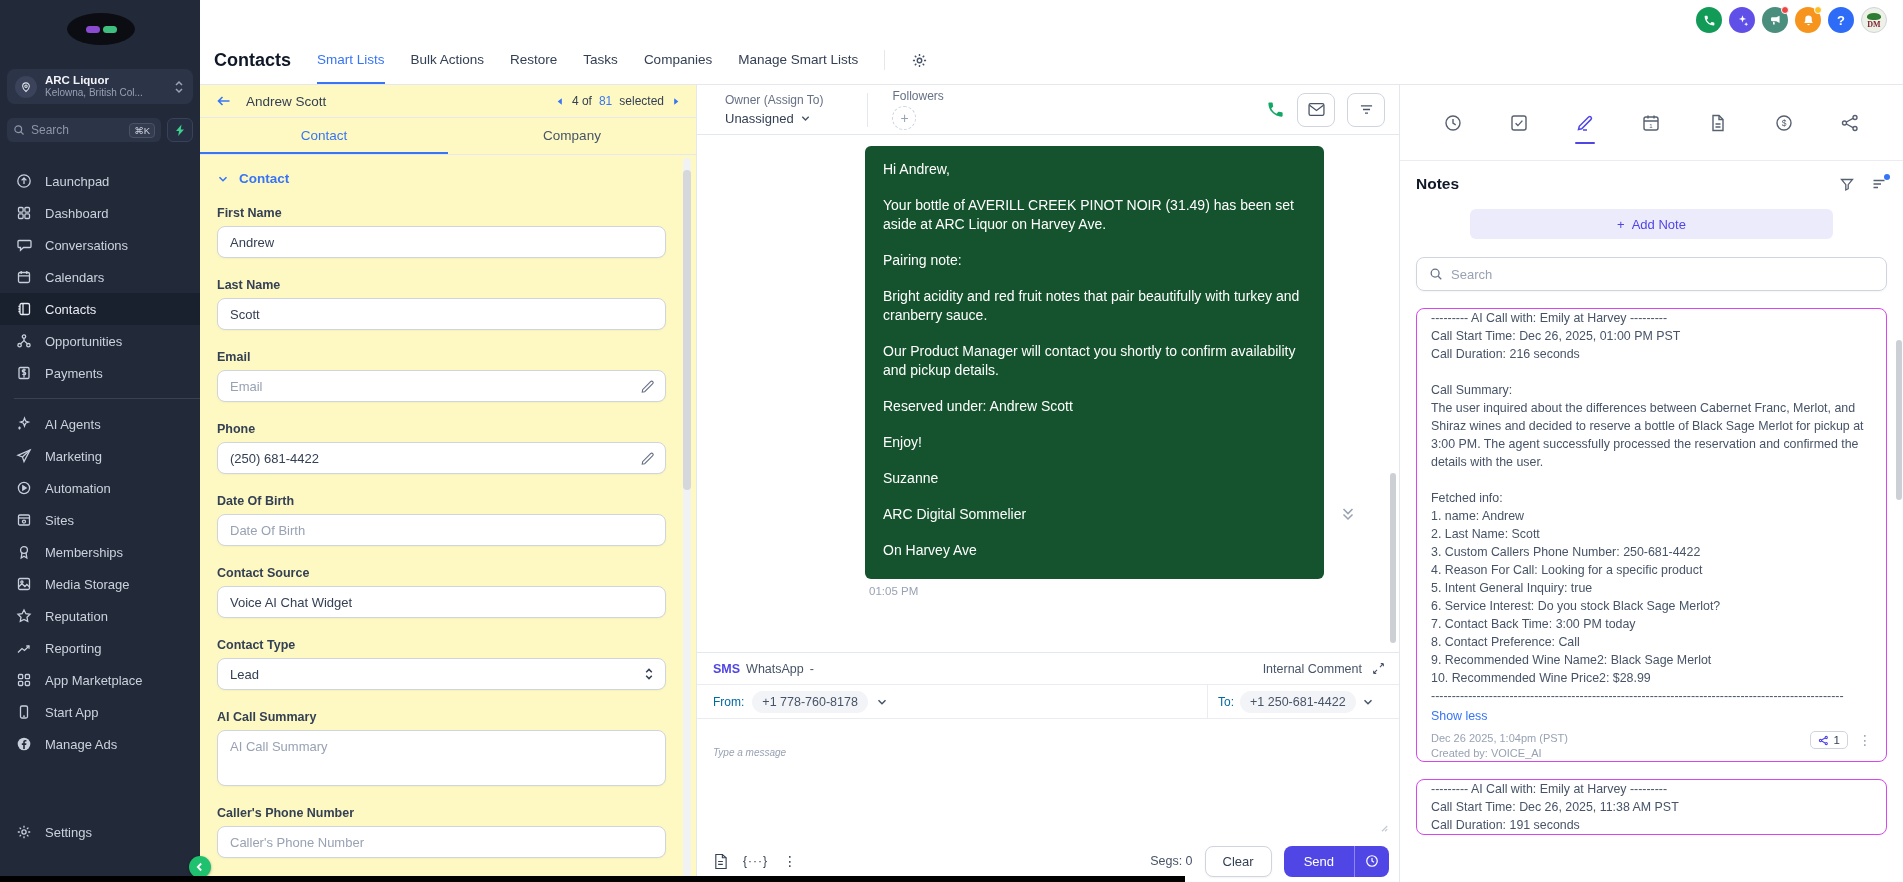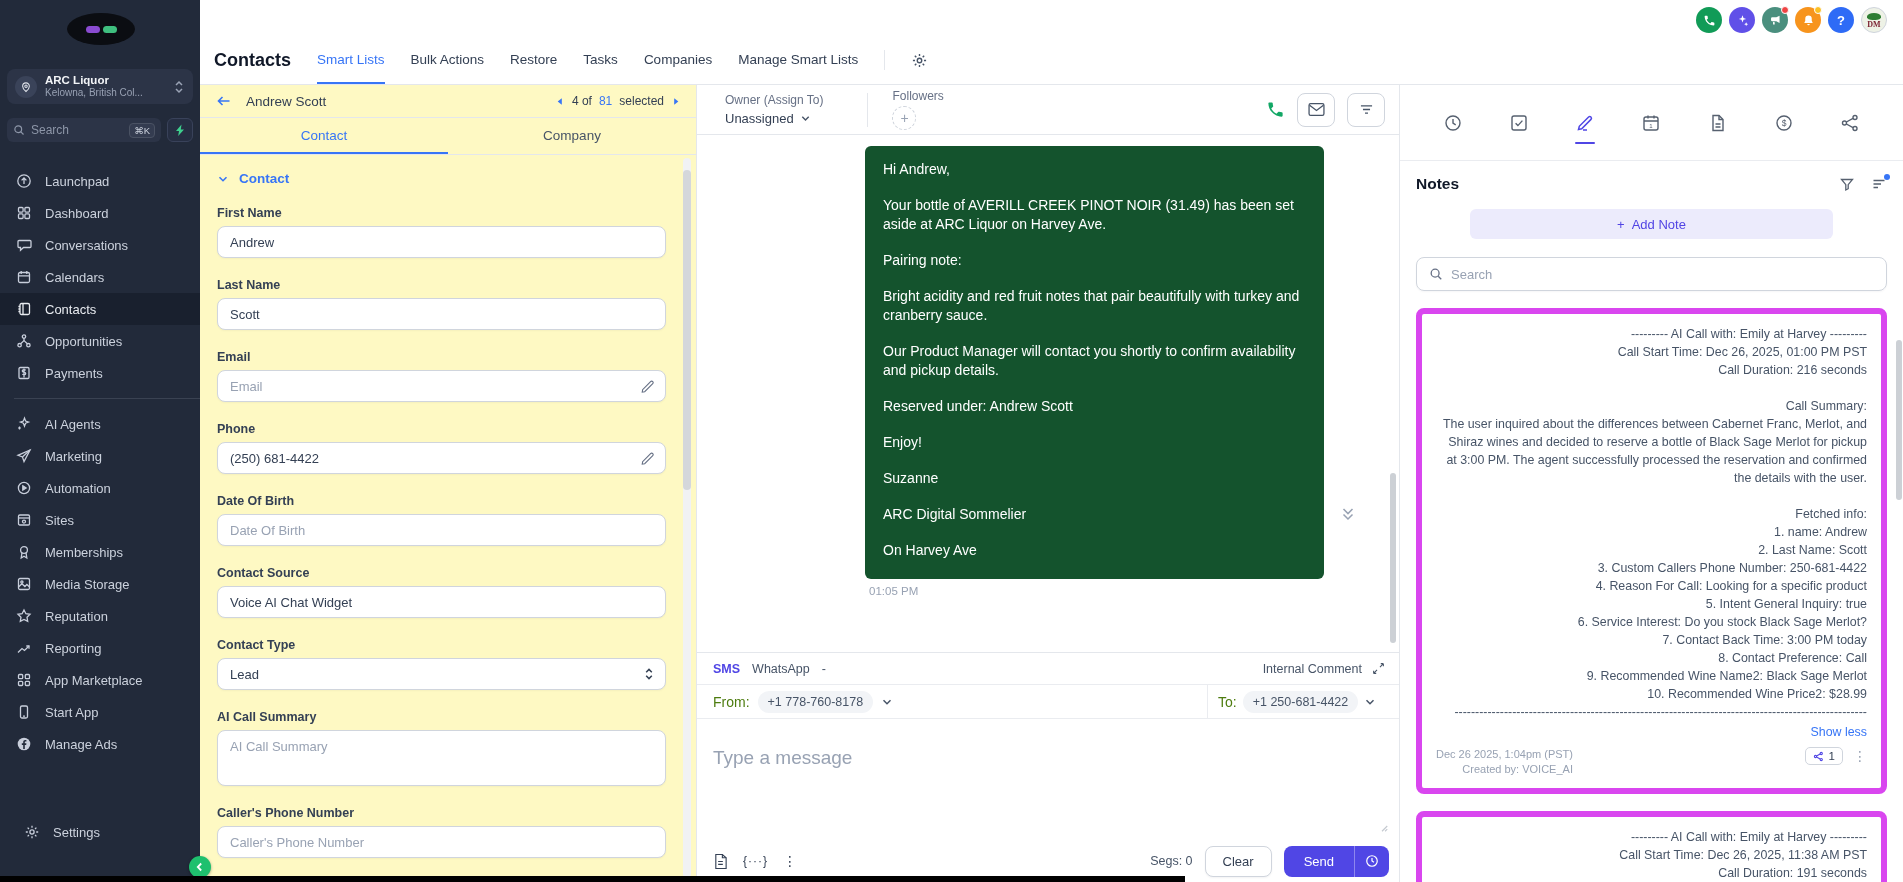--- a/index.html
+++ b/index.html
@@ -22,21 +22,21 @@
   .side-search { position:absolute; left:7px; top:118px; width:154px; height:24px; background:#2c3447; border-radius:6px;
     display:flex; align-items:center; padding:0 6px; gap:6px;}
   .side-search .ph { font-size:12px; color:#8d96a8; flex:1;}
   .kbd { font-size:9.5px; color:#cdd3de; border:1px solid #4a5263; border-radius:4px; padding:1px 4px; background:#343c50;}
   .bolt-btn { position:absolute; left:167px; top:118px; width:26px; height:24px; background:#262e42; border:1px solid #39425a;
     border-radius:6px; display:flex; align-items:center; justify-content:center;}
   .nav { position:absolute; left:0; top:165px; width:228px; }
   .nav-item { display:flex; align-items:center; height:32px; padding:0 10px 0 16px; gap:13px; font-size:13px; color:#ccd2dd; cursor:pointer; white-space:nowrap;}
   .nav-item.active { background:#19202e; color:#e8ebf0;}
   .nav-div { height:1px; background:#3a4252; margin:9px 14px; }
-  .settings-row { position:absolute; left:0; top:816px; width:200px;margin-left:8px;}
+  .settings-row { position:absolute; left:0; top:816px; width:200px;}
   .collapse-btn { position:absolute; left:189px; top:856px; width:22px; height:22px; border-radius:50%;
     background:#1fc06e; display:flex; align-items:center; justify-content:center; z-index:40; box-shadow:0 1px 3px rgba(0,0,0,.35);}
 
   
   .topbar { position:absolute; left:200px; top:0; right:0; height:85px; background:#fff; border-bottom:1px solid #e4e7ec;}
   .title-row { position:absolute; left:14px; bottom:0; height:48px; display:flex; align-items:stretch; gap:26px;}
   .page-title { font-size:18px; font-weight:bold; color:#101828; align-self:center;}
   .htab { display:flex; align-items:center; font-size:13.5px; color:#344054; border-bottom:2px solid transparent; cursor:pointer;}
   .htab.active { color:#3775f6; border-bottom-color:#3775f6;}
   .htab-div { width:1px; background:#e4e7ec; margin:14px 0; }
@@ -84,31 +84,31 @@
   .convo-head-icons { margin-left:auto; display:flex; align-items:center; gap:12px;}
   .hbtn { width:38px; height:34px; border:1px solid #d0d5dd; border-radius:8px; display:flex; align-items:center; justify-content:center; background:#fff;}
   .messages { position:absolute; left:0; top:50px; right:0; height:517px; }
   .bubble { position:absolute; top:11px; right:75px; width:459px; background:#14532d; border-radius:6px;
     padding:14px 18px 2px 18px; color:#fff; font-size:14px; line-height:19px;}
   .bubble p { margin:0 0 17px 0; }
   .msg-time { position:absolute; left:172px; top:450px; font-size:11.5px; color:#98a2b3;}
   .scroll-down { position:absolute; right:42px; top:370px; }
   .convo-scroll-thumb { position:absolute; right:3px; top:338px; width:6px; height:170px; background:#ccd0d5; border-radius:3px;}
   .composer { position:absolute; left:0; right:0; bottom:0; height:230px; border-top:1px solid #e4e7ec; background:#fff;}
-  .chan-row { height:32px; display:flex; align-items:center; padding:0 14px 0 16px; gap:12px; border-bottom:1px solid #eaecf0;}
+  .chan-row { height:32px; display:flex; align-items:center; padding:0 14px 0 16px; gap:6px; border-bottom:1px solid #eaecf0;}
   .chan { font-size:12.5px; color:#475467; cursor:pointer;}
   .chan.active { color:#5046e5; font-weight:600;}
   .ic-right { margin-left:auto; display:flex; align-items:center; gap:10px; font-size:12.5px; color:#475467;}
   .fromto-row { height:34px; display:flex; border-bottom:1px solid #eaecf0;}
   .from-cell { flex:1; display:flex; align-items:center; gap:8px; padding-left:16px;}
   .to-cell { width:192px; display:flex; align-items:center; gap:6px; border-left:1px solid #eaecf0; padding-left:10px;}
-  .ft-lbl { font-size:14px; color:#4d7c0f;}
+  .ft-lbl { font-size:12px; color:#0369a1;}
   .pill { background:#f2f4f7; border-radius:14px; padding:4px 10px; font-size:12.5px; color:#475467; white-space:nowrap;}
   .typebox { position:relative; height:122px;}
-  .typebox .ph { position:absolute; left:16px; top:28px; font-size:19px; color:#98a2b3;}
+  .typebox .ph { position:absolute; left:16px; top:28px; font-size:10px; color:#98a2b3;font-style:italic;}
   .resize-h { position:absolute; right:10px; bottom:8px;}
   .c-toolbar { position:absolute; left:0; right:0; bottom:0; height:42px; display:flex; align-items:center; padding:0 10px 0 16px; gap:15px;}
   .cv-glyph { font-size:12px; color:#344054; letter-spacing:1px;}
   .dots-v { font-size:14px; color:#344054;}
   .tb-right { margin-left:auto; display:flex; align-items:center; gap:12px;}
   .segs { font-size:12.5px; color:#475467;}
   .btn-clear { height:31px; padding:0 17px; border:1px solid #d0d5dd; border-radius:8px; background:#fff;
     font-size:13px; color:#344054; display:flex; align-items:center; box-shadow:0 1px 2px rgba(16,24,40,.05);}
   .btn-send { height:31px; border-radius:8px; background:#5046e5; color:#fff; display:flex; align-items:stretch; overflow:hidden;}
   .btn-send .txt { display:flex; align-items:center; padding:0 20px; font-size:13px;}
@@ -124,21 +124,21 @@
   .notes-head { display:flex; align-items:center; height:26px;}
   .notes-title { font-size:15.5px; font-weight:bold; color:#101828;}
   .nh-icons { margin-left:auto; display:flex; gap:16px; align-items:center;}
   .nh-ic { position:relative;}
   .nh-ic .bdot { position:absolute; top:-2px; right:-3px; width:6px; height:6px; border-radius:50%; background:#3775f6;}
   .add-note { margin:12px 54px 0 54px; height:30px; background:#ecebfc; border-radius:6px; color:#5144e4;
     display:flex; align-items:center; justify-content:center; gap:7px; font-size:13px; font-weight:500; cursor:pointer;}
   .n-search { margin-top:18px; height:34px; border:1px solid #d0d5dd; border-radius:8px; display:flex; align-items:center;
     gap:8px; padding:0 12px; box-shadow:0 1px 2px rgba(16,24,40,.04);}
   .n-search .ph { font-size:13px; color:#98a2b3;}
-  .note-card { margin-top:17px; border:6px solid #d946ef; border-radius:8px; padding:11px 14px; background:#fff;text-align:right;}
+  .note-card { margin-top:17px; border:1px solid #d946ef; border-radius:8px; padding:0 14px; background:#fff;}
   .note-body { font-size:12.4px; line-height:18px; color:#475467; white-space:pre-wrap; word-break:break-word;}
   .show-less { margin-top:4px; font-size:12.4px; color:#3775f6; cursor:pointer;}
   .note-foot { margin-top:8px; display:flex; align-items:flex-start;}
   .nf-meta { font-size:11px; color:#98a2b3; line-height:15px;}
   .nf-right { margin-left:auto; display:flex; align-items:center; gap:10px;}
   .nf-badge { border:1px solid #d0d5dd; border-radius:5px; padding:2px 7px; display:flex; align-items:center; gap:5px;
     font-size:11.5px; color:#344054;}
   .rp-scroll-thumb { position:absolute; right:1px; top:255px; width:6px; height:160px; background:#ccd0d5; border-radius:3px;}
 
   .screen-edge { position:absolute; left:0; top:876px; width:1185px; height:6px; background:#010101; z-index:60;}

